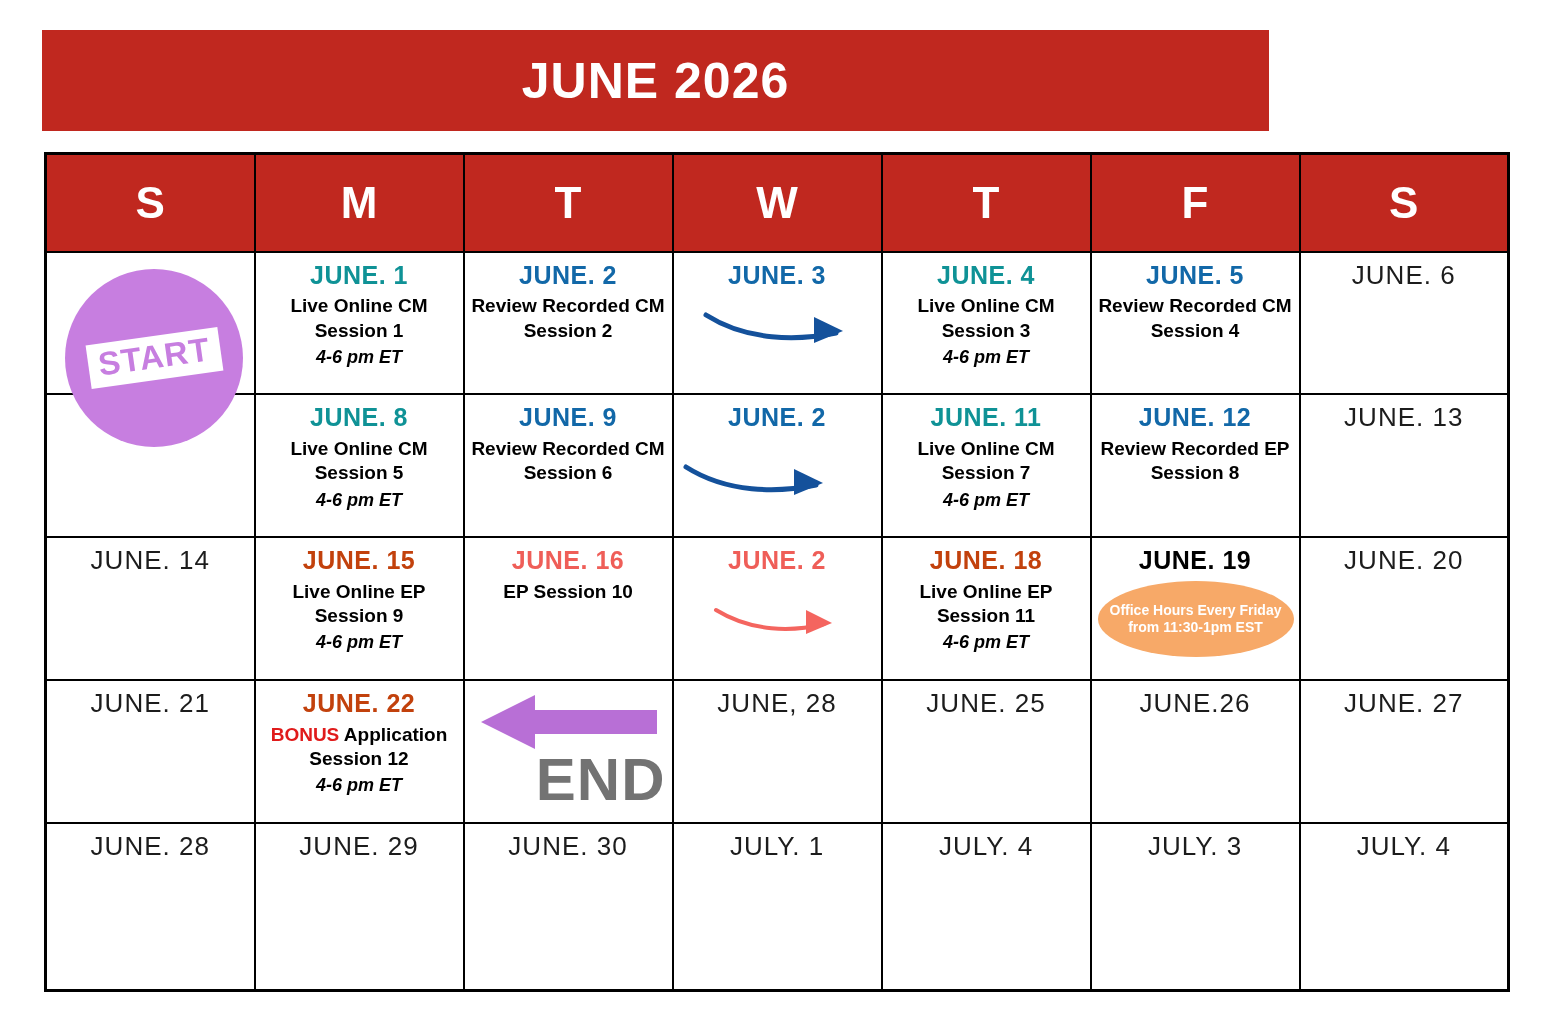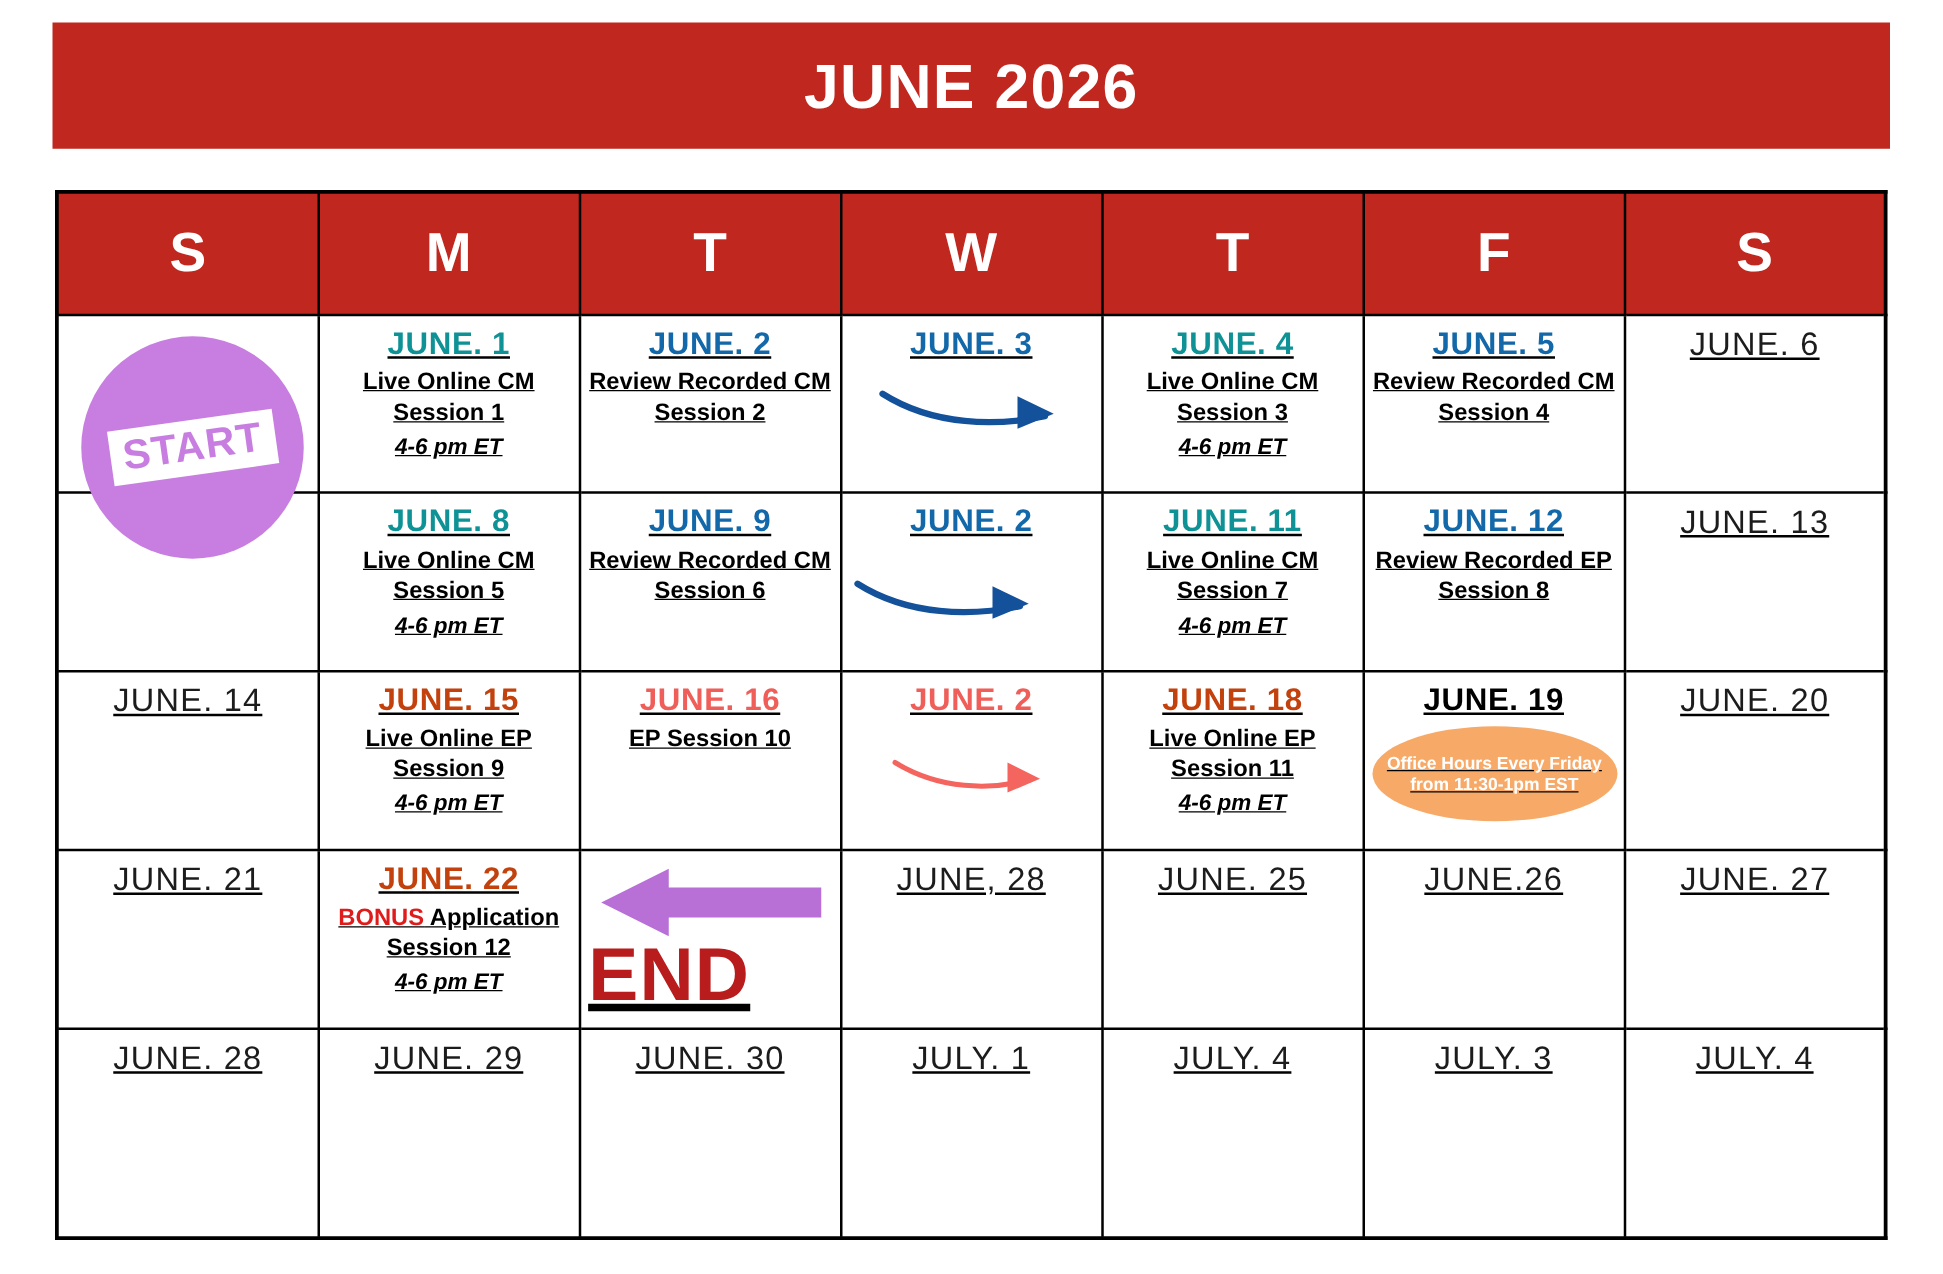--- a/index.html
+++ b/index.html
@@ -11,22 +11,22 @@
   }
   #page {
     position: relative;
     width: 1554px; height: 1019px;
     background: #ffffff;
     overflow: hidden;
   }
   
   .title-banner {
     position: absolute;
-    left: 42px; top: 18px;
-    width: 1470px; height: 101px;
+    left: 42px; top: 30px;
+    width: 1227px; height: 101px;
     background: #c0281f;
     display: flex;
     align-items: center;
     justify-content: center;
   }
   .title-banner .title-text {
     color: #ffffff;
     font-size: 50px;
     font-weight: bold;
     letter-spacing: 1px;
@@ -54,21 +54,20 @@
     text-align: center;
     vertical-align: middle;
   }
   .calendar tbody tr { height: 136px; }
   .calendar tbody tr.last-row { height: 160px; }
   .cell {
     position: relative;
     width: 100%; height: 100%;
     padding: 8px 6px 4px 6px;
     text-align: center;
-    text-decoration: underline;
   }
   .daynum {
     font-size: 25px;
     font-weight: bold;
     letter-spacing: 0.5px;
     line-height: 1.15;
   }
   .daynum.plain {
     font-weight: normal;
     color: #1c1c1c;
@@ -149,22 +148,22 @@
     height: 100%;
     padding-top: 6px;
   }
   .end-arrow-row {
     display: flex;
     justify-content: center;
     align-items: center;
     height: 54px;
   }
   .end-text {
-    text-align: left;
-    color: #b91c1c;
+    text-align: right;
+    color: #737373;
     font-size: 60px;
     font-weight: bold;
     line-height: 0.95;
     letter-spacing: 1px;
     margin-top: 2px;
   }
 </style>
 </head>
 <body>
 

